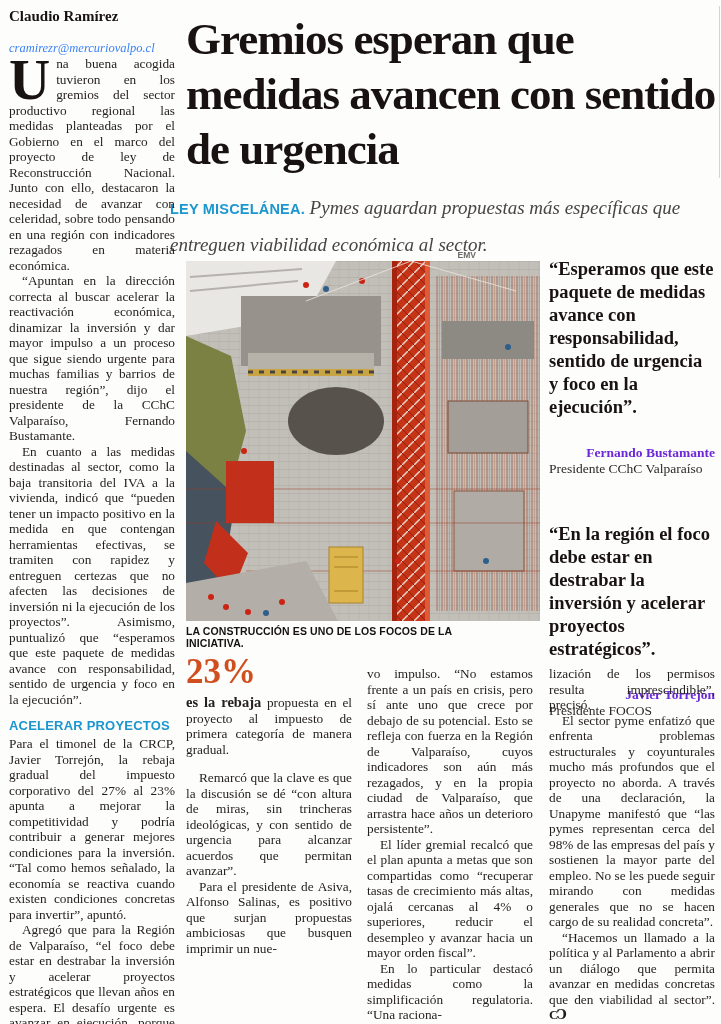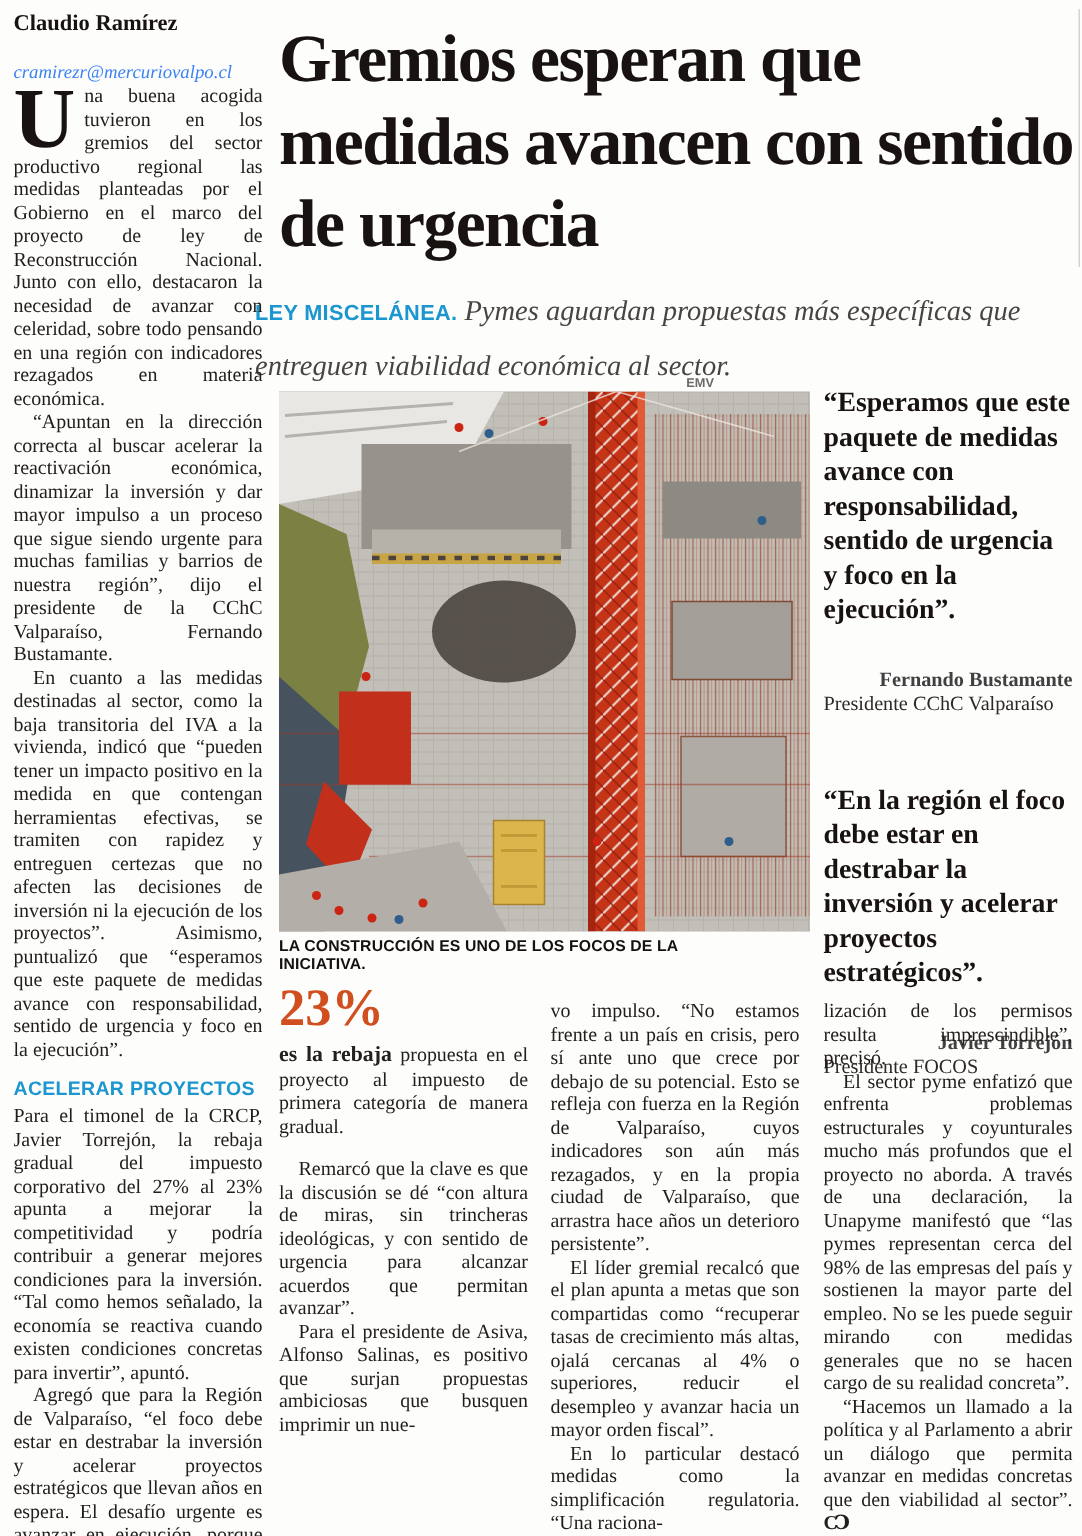--- a/index.html
+++ b/index.html
@@ -45,21 +45,21 @@
     font-weight:bold; color:#6d6a66; text-align:right; margin-bottom:1px;
   }
   .photo-frame { width:354px; height:360px; overflow:hidden; background:#c2beb8; }
   .photo-caption {
     font-family:"Liberation Sans","DejaVu Sans",sans-serif; font-weight:bold;
     font-size:10.5px; color:#14110e; margin-top:4px; letter-spacing:.1px;
   }
   
   .quotes { position:absolute; left:549px; top:258px; width:166px; }
   .quote-text { font-weight:bold; font-size:18.5px; line-height:23px; color:#181210; }
-  .quote-name { font-weight:bold; font-size:13.5px; text-align:right; margin-top:26px; color:#404040; }
+  .quote-name { font-weight:bold; font-size:13.5px; text-align:right; margin-top:26px; color:#6d28d9; }
   .quote-role { font-size:13.5px; color:#2c2825; }
   .quote2 { margin-top:46px; }
   
   .stat-value { font-weight:bold; font-size:35px; line-height:36px; color:#d14e1e; }
   .stat-text {
     font-family:Liberation Serif, serif; font-size:13.5px;
     line-height:17.5px; color:#5a5754; margin-top:5px; text-align:right;
     text-indent:0 !important;
   }
   .stat-lead { color:#24201d; font-size:14.5px; }

